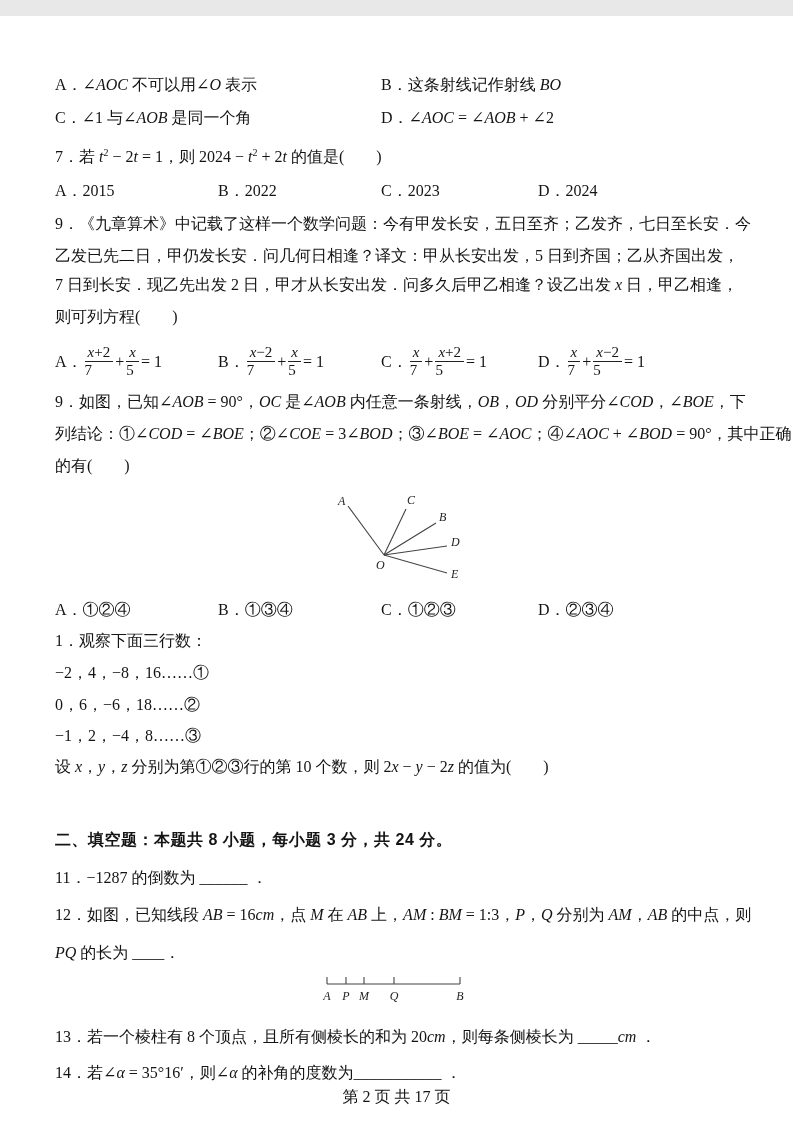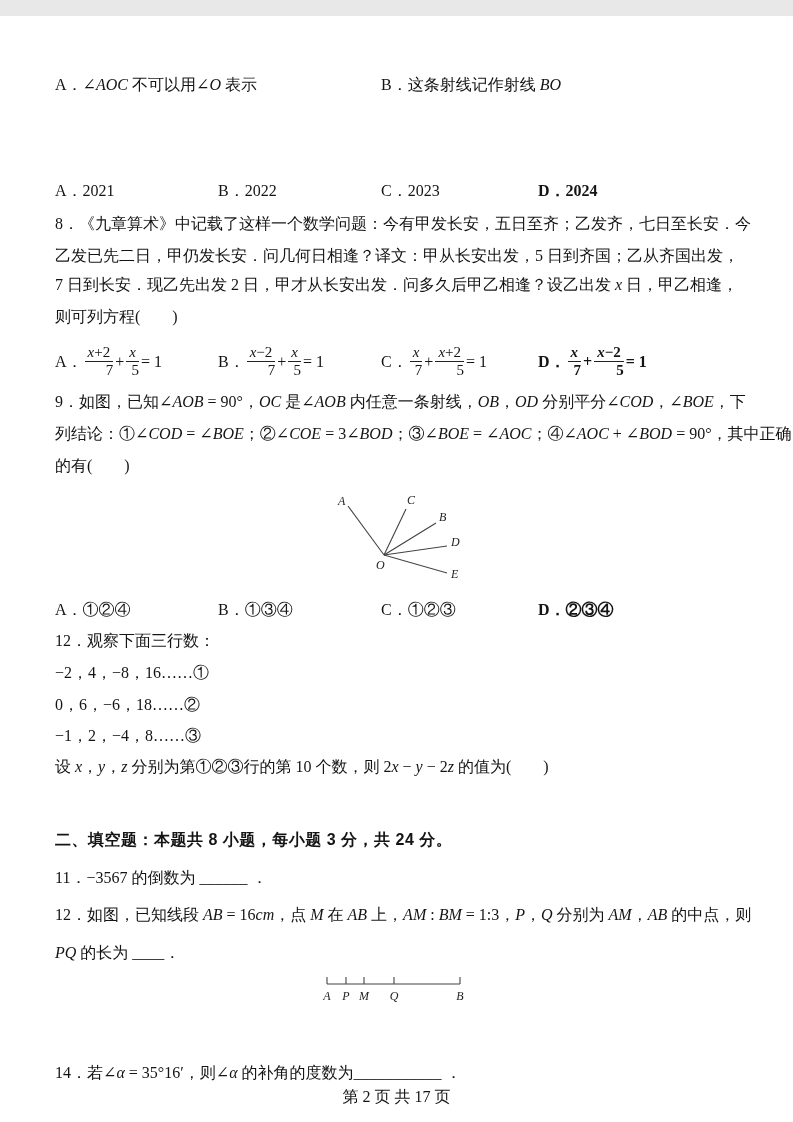--- a/index.html
+++ b/index.html
@@ -22,27 +22,27 @@
   .optrow{
     position:absolute;
     left:55px;right:30px;
     height:22px;line-height:22px;
   }
   .optrow.fracs{height:44px;line-height:44px;}
   .opt{position:absolute;white-space:nowrap;top:0;}
   .o1{left:0;}
   .o2{left:163px;}
   .o3{left:326px;}
-  .o4{left:483px;font-weight:bold;}
+  .o4{left:483px;}
   i{font-style:italic;font-family:"Liberation Serif","DejaVu Serif",serif;}
   sup{font-size:10px;line-height:0;vertical-align:super;}
   .frac{
     display:inline-block;
     vertical-align:middle;
-    text-align:right;
+    text-align:left;
     font-size:15px;
     line-height:1.15;
     margin:0 2px;
     position:relative;top:-2px;
   }
   .frac .fn{display:block;border-bottom:1px solid #222;padding:0 3px;}
   .frac .fd{display:block;}
   .heading{
     font-family:"Liberation Sans","DejaVu Sans",sans-serif;
     font-weight:bold;
@@ -64,29 +64,34 @@
 </style>
 </head>
 <body>
 
 <div class="page">
 
   <div class="optrow" style="top:58px">
     <span class="opt o1">A．∠<i>AOC</i> 不可以用∠<i>O</i> 表示</span>
     <span class="opt o3">B．这条射线记作射线 <i>BO</i></span>
   </div>
+  <div class="optrow" style="top:91px">
+    <span class="opt o1">C．∠1 与∠<i>AOB</i> 是同一个角</span>
+    <span class="opt o3">D．∠<i>AOC</i> = ∠<i>AOB</i> + ∠2</span>
+  </div>
 
+  <div class="line" style="top:130px">7．若 <i>t</i><sup>2</sup> − 2<i>t</i> = 1，则 2024 − <i>t</i><sup>2</sup> + 2<i>t</i> 的值是(　　)</div>
   <div class="optrow" style="top:164px">
-    <span class="opt o1">A．2021</span>
+    <span class="opt o1">A．2015</span>
     <span class="opt o2">B．2022</span>
     <span class="opt o3">C．2023</span>
     <span class="opt o4">D．2024</span>
   </div>
 
-  <div class="line" style="top:197px">8．《九章算术》中记载了这样一个数学问题：今有甲发长安，五日至齐；乙发齐，七日至长安．今</div>
+  <div class="line" style="top:197px">9．《九章算术》中记载了这样一个数学问题：今有甲发长安，五日至齐；乙发齐，七日至长安．今</div>
   <div class="line" style="top:229px">乙发已先二日，甲仍发长安．问几何日相逢？译文：甲从长安出发，5 日到齐国；乙从齐国出发，</div>
   <div class="line" style="top:258px">7 日到长安．现乙先出发 2 日，甲才从长安出发．问多久后甲乙相逢？设乙出发 <i>x</i> 日，甲乙相逢，</div>
   <div class="line" style="top:290px">则可列方程(　　)</div>
   <div class="optrow fracs" style="top:324px">
     <span class="opt o1">A．<span class="frac"><span class="fn"><i>x</i>+2</span><span class="fd">7</span></span>+<span class="frac"><span class="fn"><i>x</i></span><span class="fd">5</span></span>= 1</span>
     <span class="opt o2">B．<span class="frac"><span class="fn"><i>x</i>−2</span><span class="fd">7</span></span>+<span class="frac"><span class="fn"><i>x</i></span><span class="fd">5</span></span>= 1</span>
     <span class="opt o3">C．<span class="frac"><span class="fn"><i>x</i></span><span class="fd">7</span></span>+<span class="frac"><span class="fn"><i>x</i>+2</span><span class="fd">5</span></span>= 1</span>
     <span class="opt o4">D．<span class="frac"><span class="fn"><i>x</i></span><span class="fd">7</span></span>+<span class="frac"><span class="fn"><i>x</i>−2</span><span class="fd">5</span></span>= 1</span>
   </div>
 
@@ -108,44 +113,45 @@
     <text class="lbl" x="50" y="76">O</text>
   </svg>
 
   <div class="optrow" style="top:583px">
     <span class="opt o1">A．①②④</span>
     <span class="opt o2">B．①③④</span>
     <span class="opt o3">C．①②③</span>
     <span class="opt o4">D．②③④</span>
   </div>
 
-  <div class="line" style="top:614px">12．观察下面三行数：</div>
+  <div class="line" style="top:614px">1．观察下面三行数：</div>
   <div class="line" style="top:646px">−2，4，−8，16……①</div>
   <div class="line" style="top:678px">0，6，−6，18……②</div>
   <div class="line" style="top:709px">−1，2，−4，8……③</div>
   <div class="line" style="top:740px">设 <i>x</i>，<i>y</i>，<i>z</i> 分别为第①②③行的第 10 个数，则 2<i>x</i> − <i>y</i> − 2<i>z</i> 的值为(　　)</div>
 
   <div class="line heading" style="top:813px">二、填空题：本题共 8 小题，每小题 3 分，共 24 分。</div>
 
-  <div class="line" style="top:851px">11．−3567 的倒数为 ______ ．</div>
+  <div class="line" style="top:851px">11．−1287 的倒数为 ______ ．</div>
 
   <div class="line" style="top:888px">12．如图，已知线段 <i>AB</i> = 16<i>cm</i>，点 <i>M</i> 在 <i>AB</i> 上，<i>AM</i> : <i>BM</i> = 1:3，<i>P</i>，<i>Q</i> 分别为 <i>AM</i>，<i>AB</i> 的中点，则</div>
   <div class="line" style="top:926px"><i>PQ</i> 的长为 ____．</div>
 
   <svg style="position:absolute;left:320px;top:956px" width="152" height="36" viewBox="0 0 152 36">
     <line x1="7" y1="12" x2="140" y2="12"></line>
     <line x1="7" y1="5" x2="7" y2="12"></line>
     <line x1="26" y1="5" x2="26" y2="12"></line>
     <line x1="44" y1="5" x2="44" y2="12"></line>
     <line x1="74" y1="5" x2="74" y2="12"></line>
     <line x1="140" y1="5" x2="140" y2="12"></line>
     <text class="lbl" x="7" y="28" text-anchor="middle">A</text>
     <text class="lbl" x="26" y="28" text-anchor="middle">P</text>
     <text class="lbl" x="44" y="28" text-anchor="middle">M</text>
     <text class="lbl" x="74" y="28" text-anchor="middle">Q</text>
     <text class="lbl" x="140" y="28" text-anchor="middle">B</text>
   </svg>
 
+  <div class="line" style="top:1010px">13．若一个棱柱有 8 个顶点，且所有侧棱长的和为 20<i>cm</i>，则每条侧棱长为 _____<i>cm</i> ．</div>
   <div class="line" style="top:1046px">14．若∠<i>α</i> = 35°16′，则∠<i>α</i> 的补角的度数为___________ ．</div>
 
   <div class="footer" style="top:1070px">第 2 页 共 17 页</div>
 
 </div>
 
 </body></html>

